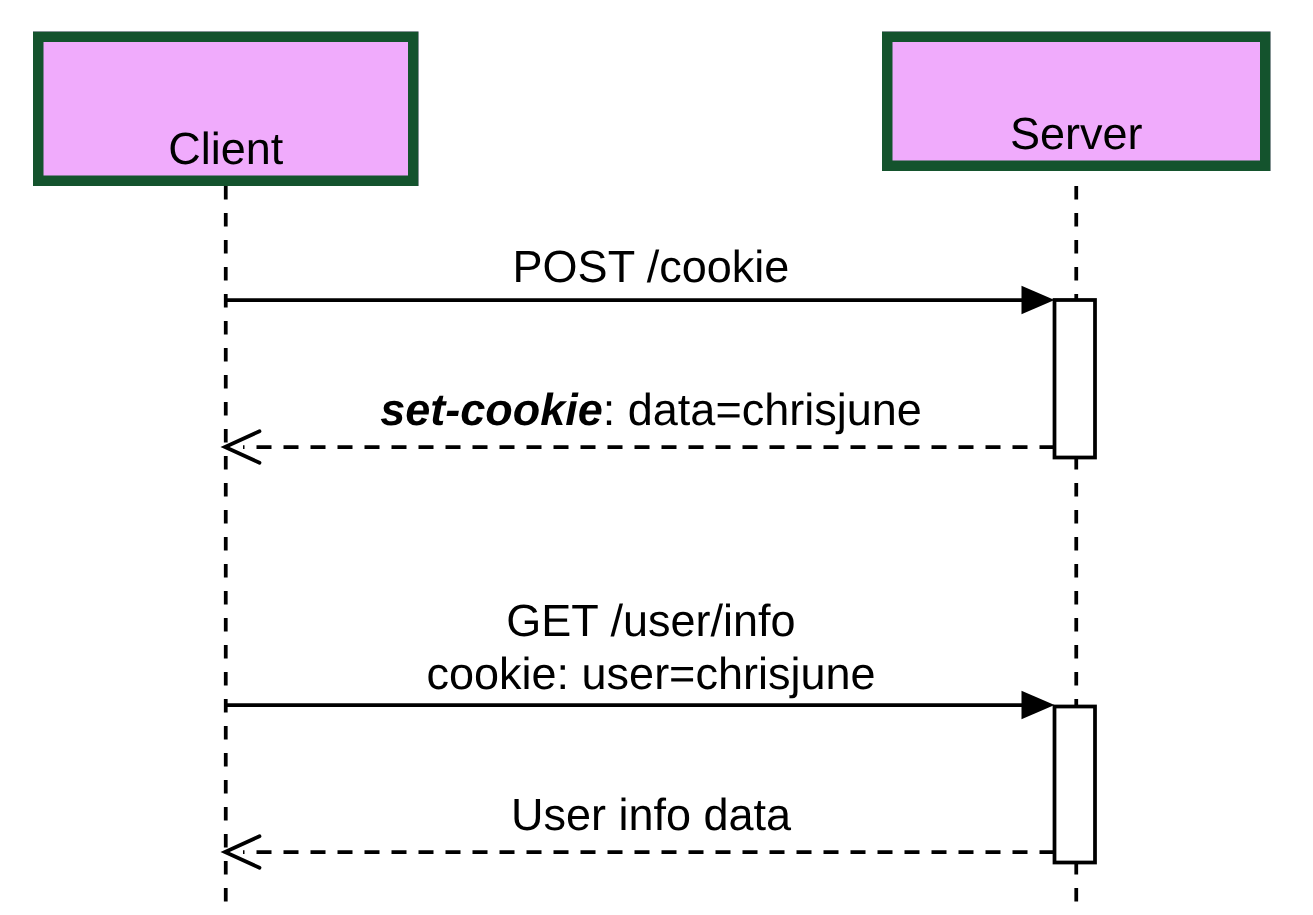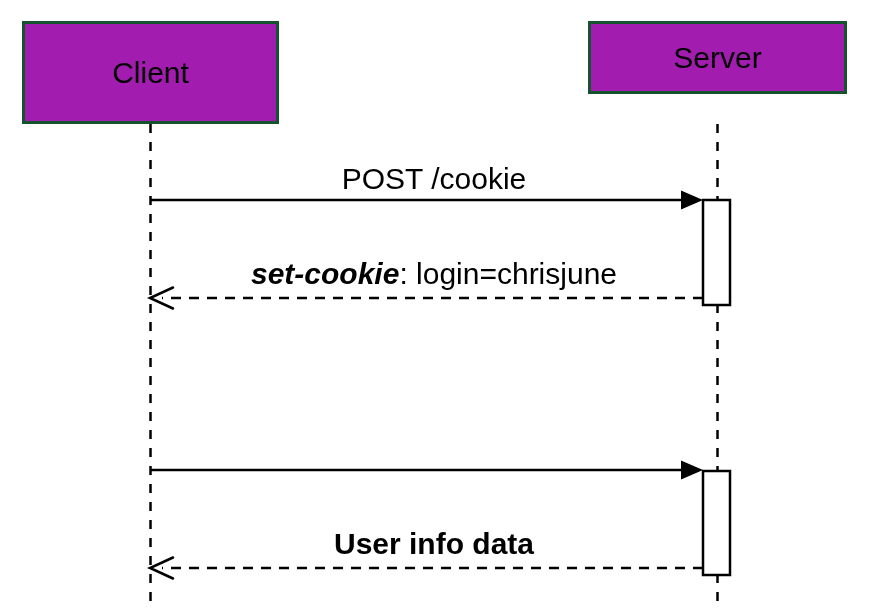--- a/index.html
+++ b/index.html
@@ -46,30 +46,30 @@
   }
   .head-open {
     fill: none;
     stroke: #000000;
     stroke-width: 2.5;
     stroke-linecap: round;
   }
   .actor-box {
     position: absolute;
     box-sizing: border-box;
-    border: 3px solid #14532d;
-    background: #a21caf;
+    border: 7px solid #14532d;
+    background: #f0abfc;
     display: flex;
-    align-items: center;
+    align-items: flex-end;
     justify-content: center;
     font-size: 30px;
     line-height: 35px;
   }
   .actor-client { left: 22px; top: 21px; width: 257px; height: 103px; }
-  .actor-server { left: 588px; top: 21px; width: 259px; height: 73px; }
+  .actor-server { left: 588px; top: 21px; width: 259px; height: 93px; }
   .msg-label {
     position: absolute;
     left: 150px;
     width: 568px;
     text-align: center;
     font-size: 30px;
     line-height: 35px;
     white-space: nowrap;
   }
   .bold { font-weight: 700; font-style: italic; }
@@ -103,19 +103,23 @@
   <div class="actor-box actor-client">
     <span>Client</span>
   </div>
   <div class="actor-box actor-server">
     <span>Server</span>
   </div>
 
   <div class="msg-label" style="top:161px;">POST /cookie</div>
 
   <div class="msg-label" style="top:256px;">
-    <span class="bold">set-cookie</span><span>: login=chrisjune</span>
+    <span class="bold">set-cookie</span><span>: data=chrisjune</span>
   </div>
 
+  <div class="msg-label" style="top:397px;">
+    <div>GET /user/info</div>
+    <div>cookie: user=chrisjune</div>
+  </div>
 
-  <div class="msg-label" style="top:526px;font-weight:bold;">User info data</div>
+  <div class="msg-label" style="top:526px;">User info data</div>
 
 </div>
 
 </body></html>

